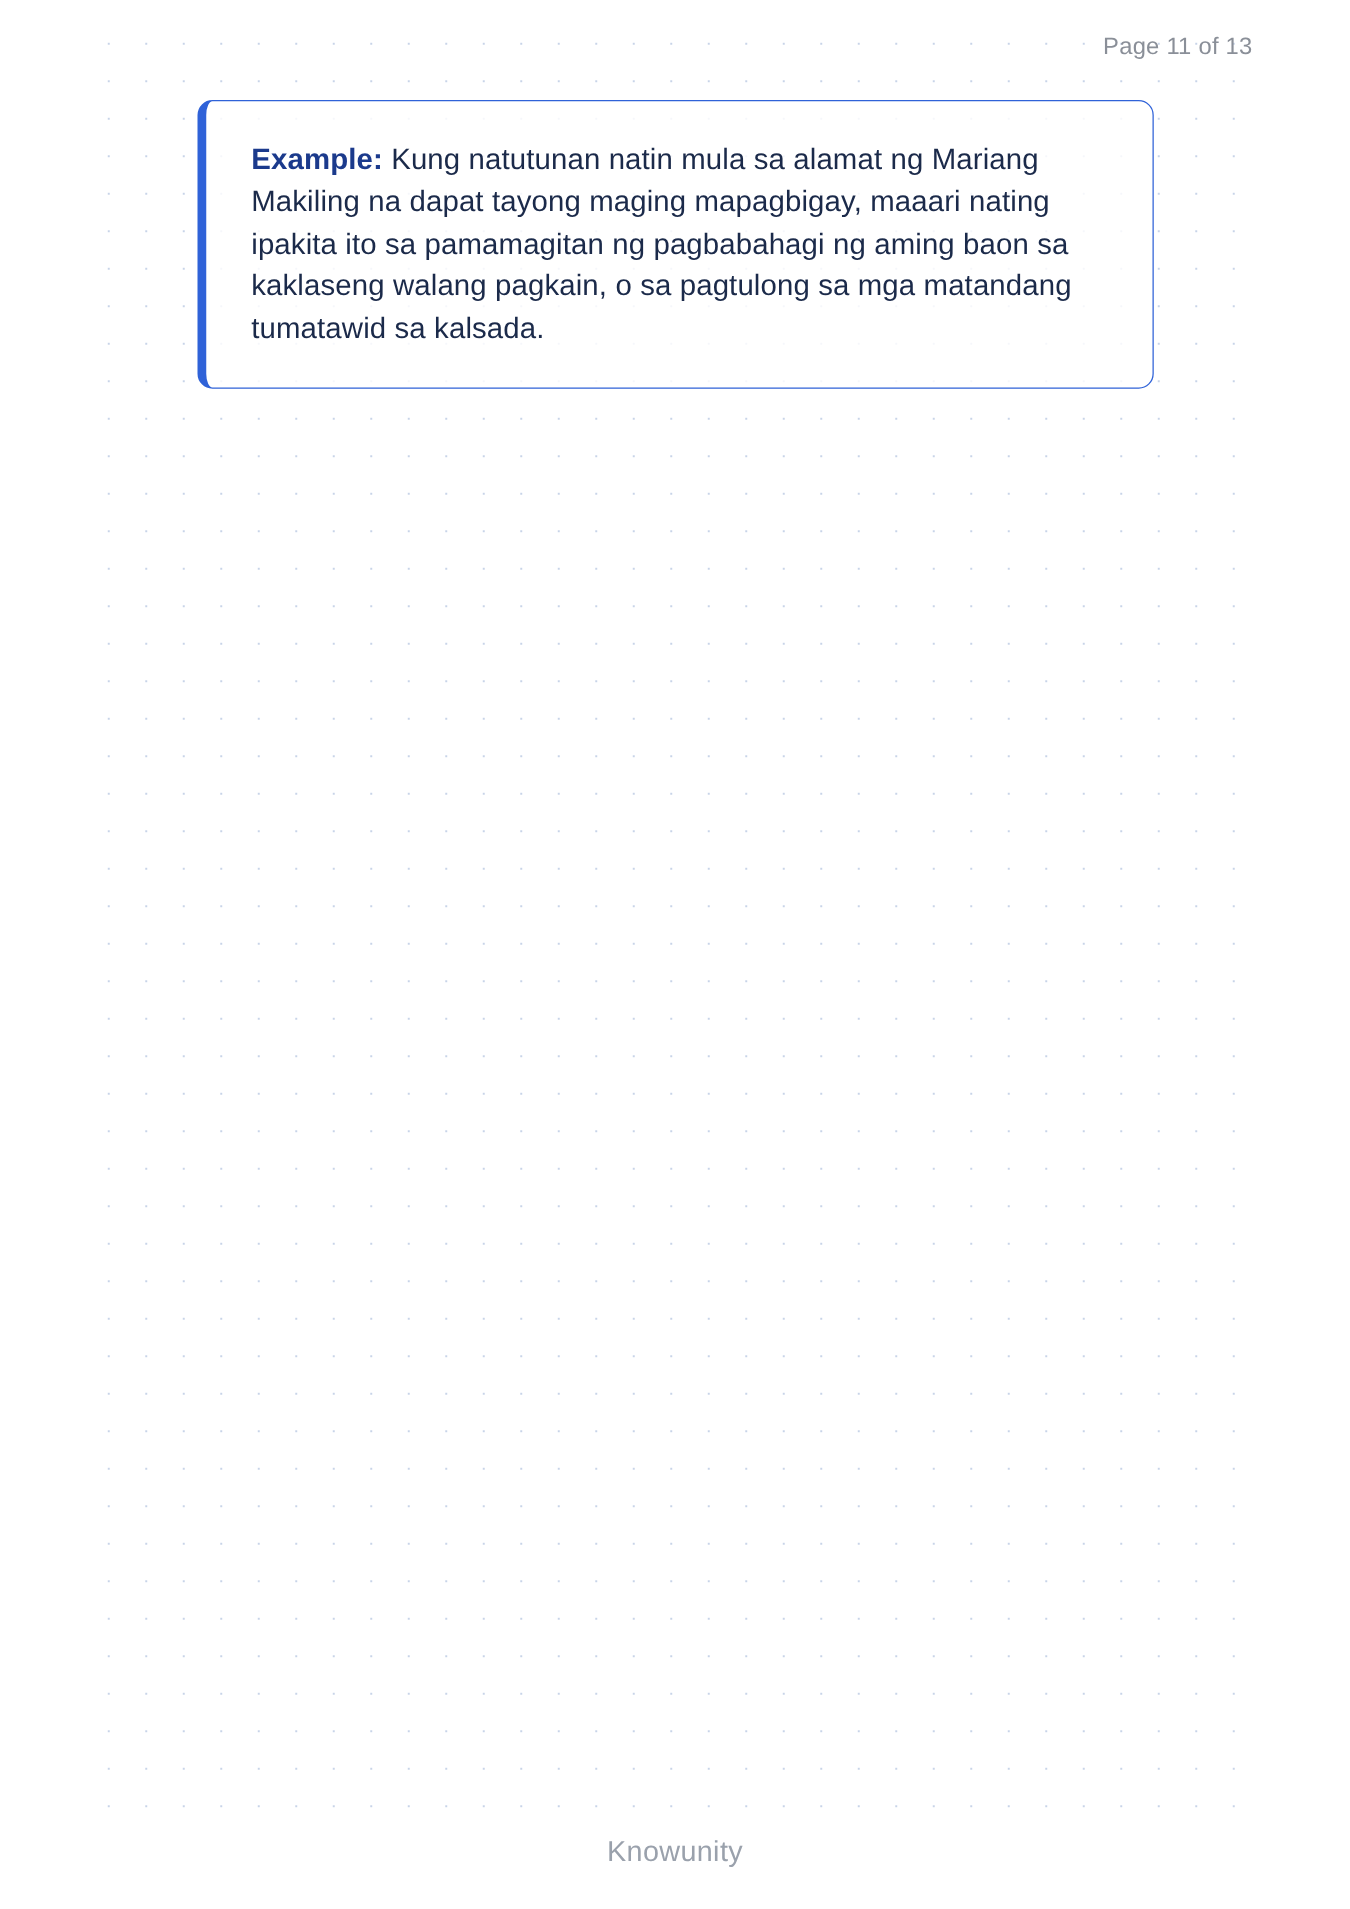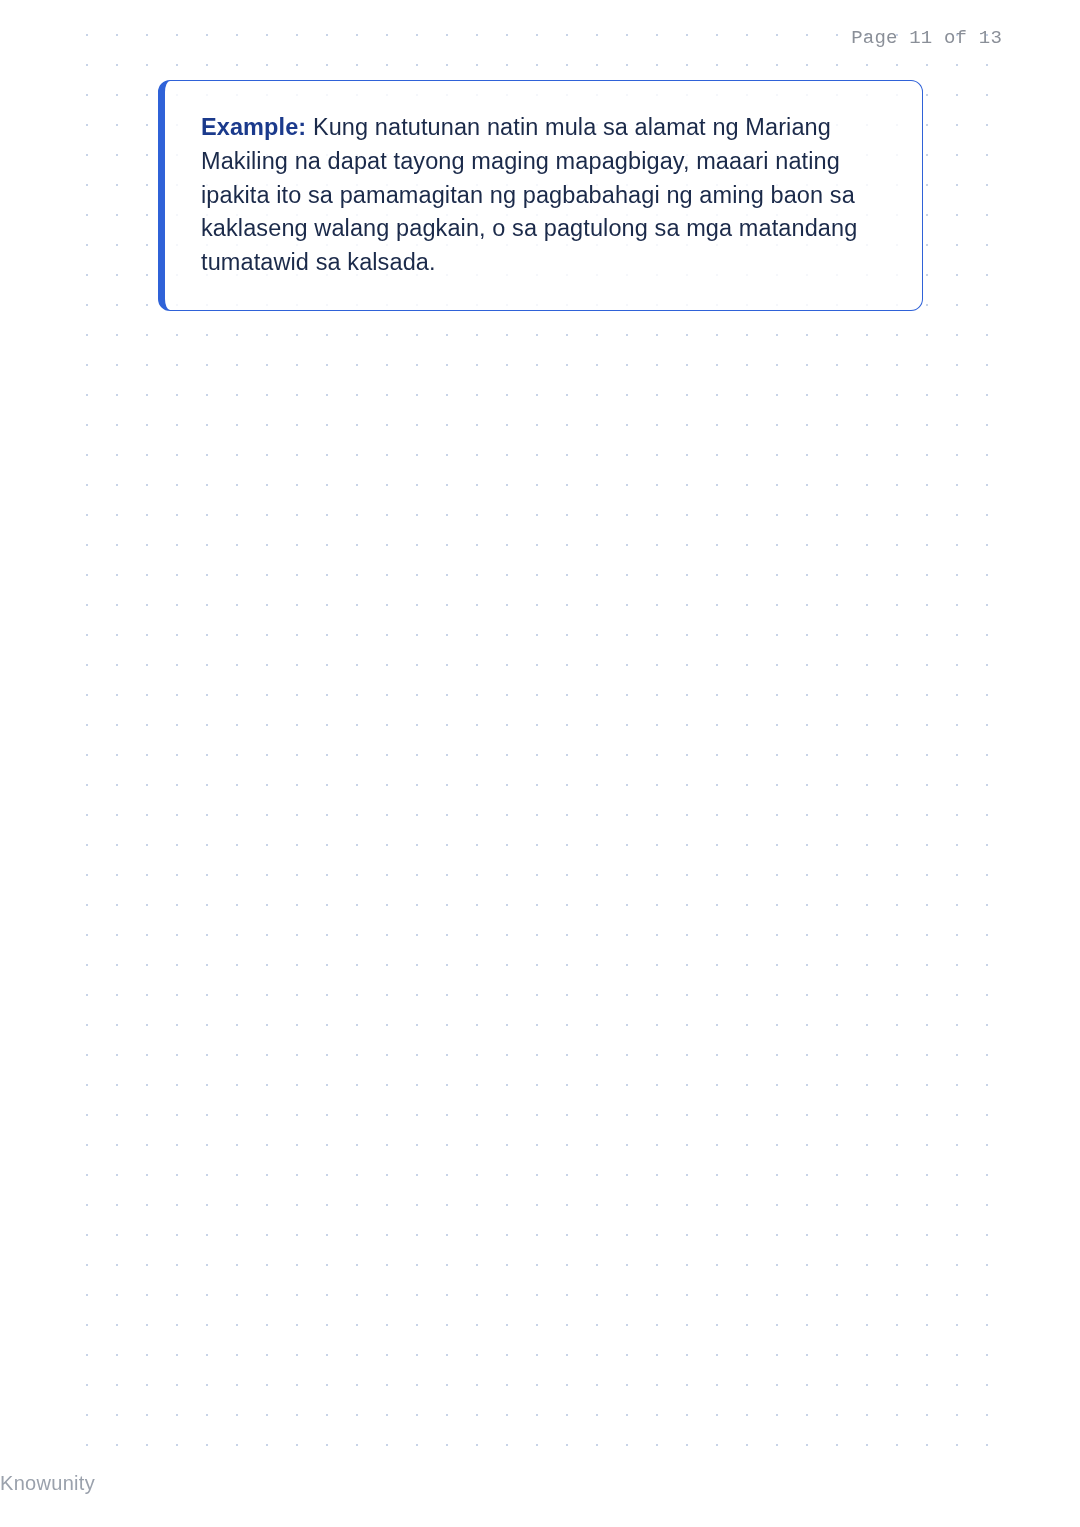--- a/index.html
+++ b/index.html
@@ -31,21 +31,21 @@
   }
   .edge-fade-left  { left: 0; top: 0; bottom: 0; width: 78px; }
   .edge-fade-right { right: 0; top: 0; bottom: 0; width: 78px; }
   .edge-fade-top   { left: 0; right: 0; top: 0; height: 18px; }
   .edge-fade-bottom{ left: 0; right: 0; bottom: 0; height: 60px; }
 
   .page-number {
     position: absolute;
     top: 27px;
     right: 78px;
-    font-family: Liberation Mono, monospace;
+    font-family: Liberation Sans, sans-serif;
     font-size: 19px;
     color: #8a8f98;
     letter-spacing: 0.2px;
   }
 
   .content {
     position: absolute;
     left: 158px;
     top: 80px;
     width: 765px;
@@ -73,21 +73,22 @@
   .callout .lead {
     font-weight: bold;
     color: #1b3a8c;
   }
 
   .footer-brand {
     position: absolute;
     left: 0;
     right: 0;
     bottom: 32px;
-    font-size: 20px;
+    text-align: center;
+    font-size: 23px;
     color: #9aa1ac;
     letter-spacing: 0.3px;
   }
 </style>
 </head>
 <body>
 
 <div class="page"></div>
 <div class="edge-fade-left"></div>
 <div class="edge-fade-right"></div>

